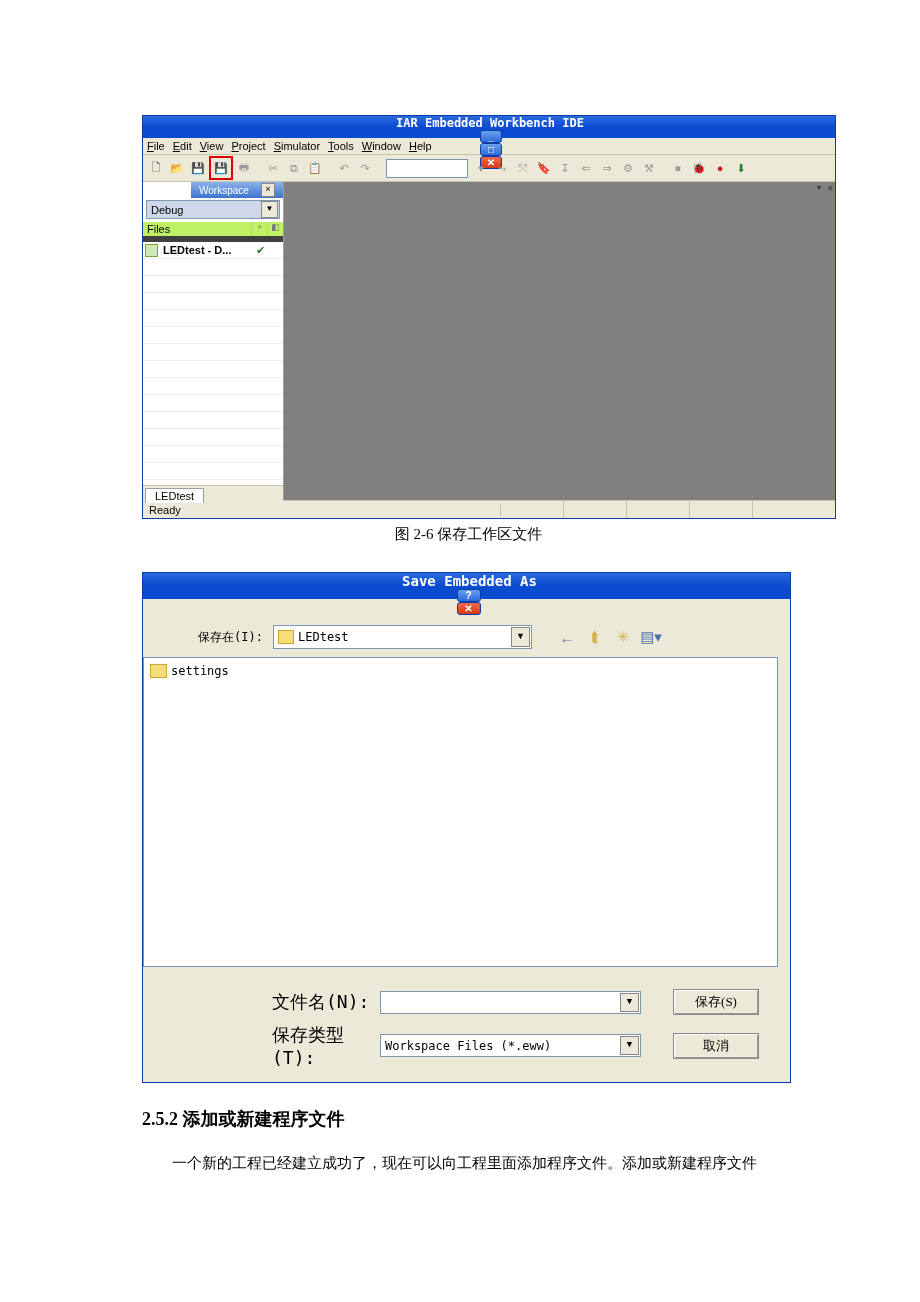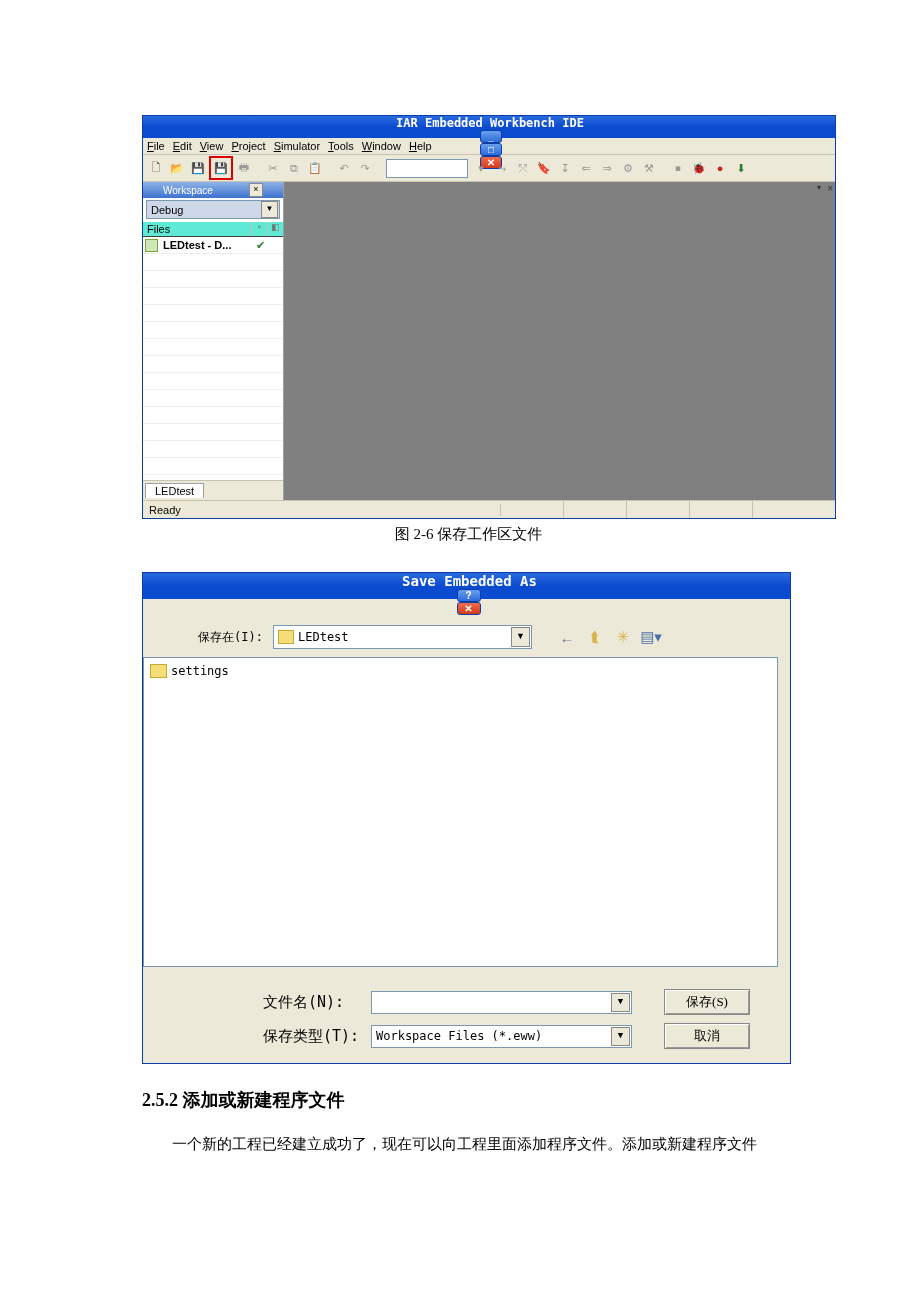--- a/index.html
+++ b/index.html
@@ -90,31 +90,31 @@
     width:80px;height:17px;border:1px solid #7a98af;background:#fff;margin:0 2px;
   }
   .ide-body { display:flex; height:318px; }
   .ws-panel {
     width:140px;
     border-right:1px solid #a0a0a0;
     background:#fff;
   }
   .ws-title{
     background: linear-gradient(#8fb3e8,#3d72cf);
-    color:#fff;font-size:10px;padding:1px 20px;
-    display:flex;justify-content:space-between;align-items:center;
+    color:#fff;font-size:10px;padding:1px 8px;
+    display:flex;justify-content:space-between;align-items:center;margin-left:48px;
   }
   .ws-title .x{width:12px;height:12px;background:#ece9d8;border:1px solid #888;color:#000;font-size:9px;text-align:center;line-height:10px;}
   .ws-combo{
     margin:2px 3px;border:1px solid #7a98af;background:#cfd8e8;
     height:17px;display:flex;align-items:center;justify-content:space-between;
     padding:0 1px 0 4px;font-size:11px;
   }
   .ws-combo .dd{width:15px;height:15px;background:#ece9d8;border:1px solid #888;font-size:8px;text-align:center;line-height:13px;}
-  .ws-hdr{display:flex;background:#5eead4;border-top:1px solid #fff;border-bottom:1px solid #404040;font-size:11px;}
+  .ws-hdr{display:flex;background:#bef264;border-top:1px solid #fff;border-bottom:6px solid #404040;font-size:11px;}
   .ws-hdr .c1{flex:1;padding:1px 4px;border-right:1px solid #c7c3b2;}
   .ws-hdr .c2{width:15px;text-align:center;border-right:1px solid #c7c3b2;color:#777;font-size:9px;}
   .ws-hdr .c3{width:15px;text-align:center;color:#777;font-size:9px;}
   .ws-rows{height:243px;background:#fff;}
   .ws-row{display:flex;font-size:11px;border-bottom:1px solid #eee;height:16px;align-items:center;}
   .ws-row .c1{flex:1;padding:0 2px;display:flex;align-items:center;gap:5px;}
   .ws-row .c2{width:15px;text-align:center;color:#2a7d2a;font-size:11px;}
   .ws-row .c3{width:15px;}
   .ws-row.empty{height:16px;}
   .ws-row .ic{width:11px;height:11px;border:1px solid #7aa540;background:#d0e8b8;display:inline-block;}
@@ -156,21 +156,21 @@
   .ic-pc{background:linear-gradient(#d4e4ff,#6d98d9);border:1px solid #4a73b0;}
   .ic-net{background:linear-gradient(#bde7ff,#2ca0d6);border:1px solid #2580aa;border-radius:50%;}
   .file-pane{
     flex:1;background:#fff;border:1px solid #7a98af;height:296px;padding:6px;
     font-family:Consolas,monospace;font-size:12px;
   }
   .file-pane .fitem{display:flex;align-items:center;gap:4px;}
   .file-pane .fic{width:15px;height:12px;background:#f5dd7a;border:1px solid #c9a830;}
   .dlg-bottom{padding:8px 12px 14px 120px;}
   .dlg-row{display:flex;align-items:center;margin-top:8px;}
-  .dlg-row label{width:108px;font-family:"SimSun",Consolas,monospace;font-size:15px;}
+  .dlg-row label{width:108px;font-family:"SimSun",Consolas,monospace;font-size:18px;margin-left:9px;}
   .dlg-row .input{
     flex:0 0 254px;height:21px;border:1px solid #7a98af;background:#fff;
     display:flex;align-items:center;justify-content:space-between;padding:0 1px 0 4px;
     font-family:Consolas,monospace;font-size:12px;
   }
   .dlg-row .input .dd{width:17px;height:17px;background:#ece9d8;border:1px solid #888;font-size:9px;text-align:center;line-height:15px;}
   .dlg-row .btn{
     margin-left:32px;width:84px;height:24px;border:1px solid #888;background:#ece9d8;
     display:flex;align-items:center;justify-content:center;font-size:13px;font-family:"SimSun";
     box-shadow:1px 1px 0 #fff inset, -1px -1px 0 #999 inset;

